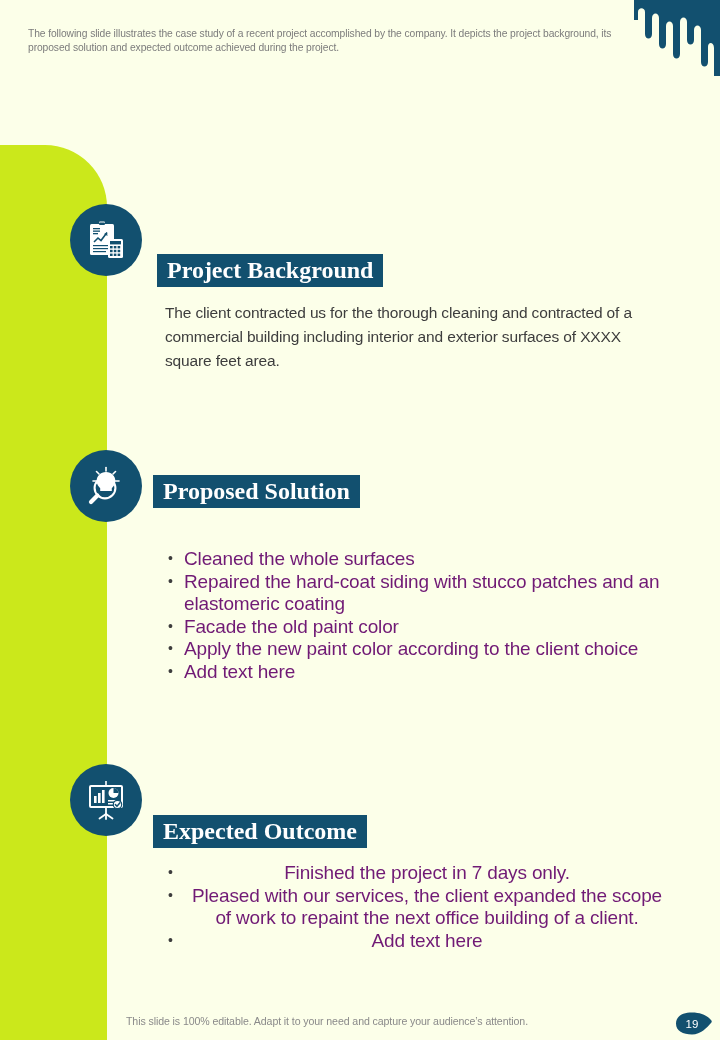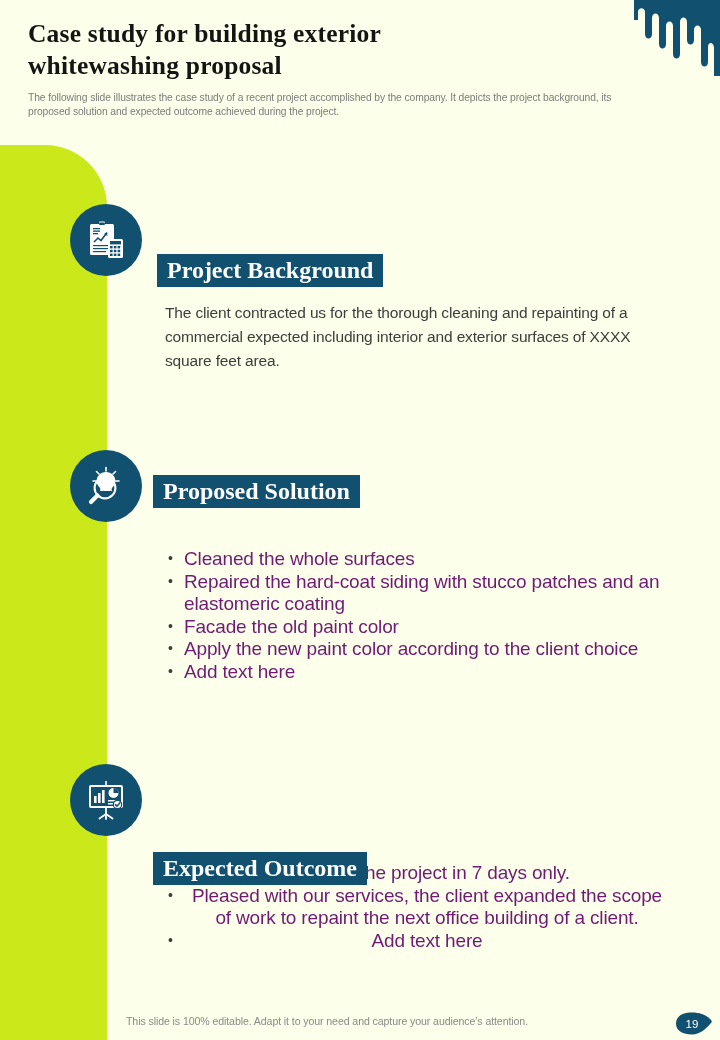--- a/index.html
+++ b/index.html
@@ -89,24 +89,20 @@
   <div class="green-panel"></div>
 
   <svg class="paint-drip" viewBox="0 0 86 76" preserveAspectRatio="none">
     <path fill="#12506f" d="M0,0 H86 V76 H80 V48 C80,42 74,41 74,47 V62 C74,68 67,68 67,62 V30
       C67,24 60,24 60,30 V40 C60,46 53,46 53,40 V22 C53,16 46,16 46,22 V54
       C46,60 39,60 39,54 V26 C39,20 32,20 32,26 V44 C32,50 25,50 25,44 V18
       C25,12 18,12 18,18 V34 C18,40 11,40 11,34 V12 C11,7 4,7 4,12 V20 H0 Z"></path>
   </svg>
 
   <div class="header">
-    <h1 class="title">
-      <span>Case study for building exterior</span><br>
-      <span>whitewashing proposal</span>
-    </h1>
     <p class="subtitle">The following slide illustrates the case study of a recent project accomplished by the company. It depicts the project background, its proposed solution and expected outcome achieved during the project.</p>
   </div>
 
   <div class="sec-icon" style="top:204px;">
     <svg width="40" height="40" viewBox="0 0 40 40">
       <rect x="4" y="4" width="24" height="31" rx="1.5" fill="#ffffff"></rect>
       <rect x="13" y="1.5" width="6" height="4" rx="1" fill="#ffffff"></rect>
       <rect x="13" y="2.5" width="6" height="2.5" rx="1" fill="#12506f"></rect>
       <rect x="7" y="8" width="7" height="1.3" fill="#12506f"></rect>
       <rect x="7" y="10.5" width="7" height="1.3" fill="#12506f"></rect>
@@ -124,21 +120,21 @@
       <rect x="24" y="29.8" width="2.6" height="2.4" fill="#12506f"></rect>
       <rect x="27.8" y="29.8" width="2.6" height="2.4" fill="#12506f"></rect>
       <rect x="31.6" y="29.8" width="2.6" height="2.4" fill="#12506f"></rect>
       <rect x="24" y="33.6" width="2.6" height="2.4" fill="#12506f"></rect>
       <rect x="27.8" y="33.6" width="2.6" height="2.4" fill="#12506f"></rect>
       <rect x="31.6" y="33.6" width="2.6" height="2.4" fill="#12506f"></rect>
     </svg>
   </div>
   <div class="sec-heading" style="left:157px;top:254px;">Project Background</div>
   <div class="sec-body" style="top:301px;">
-    <p>The client contracted us for the thorough cleaning and repainting of a commercial expected including interior and exterior surfaces of XXXX square feet area.</p>
+    <p>The client contracted us for the thorough cleaning and contracted of a commercial building including interior and exterior surfaces of XXXX square feet area.</p>
   </div>
 
   <div class="sec-icon" style="top:450px;">
     <svg width="40" height="40" viewBox="0 0 40 40">
       <g stroke="#ffffff" stroke-width="1.6" stroke-linecap="round">
         <line x1="20" y1="1.5" x2="20" y2="5"></line>
         <line x1="10.5" y1="5.5" x2="13" y2="8"></line>
         <line x1="29.5" y1="5.5" x2="27" y2="8"></line>
         <line x1="7" y1="15" x2="10.5" y2="15"></line>
         <line x1="33" y1="15" x2="29.5" y2="15"></line>
@@ -174,21 +170,21 @@
       <rect x="22" y="20" width="11" height="1.5" fill="#ffffff"></rect>
       <rect x="22" y="23" width="8" height="1.5" fill="#ffffff"></rect>
       <circle cx="31.5" cy="24.5" r="4.2" fill="#ffffff" stroke="#12506f" stroke-width="1.2"></circle>
       <polyline points="29.4,24.6 31,26.2 33.8,22.9" fill="none" stroke="#12506f" stroke-width="1.5" stroke-linecap="round"></polyline>
       <line x1="20" y1="27" x2="20" y2="34" stroke="#ffffff" stroke-width="1.8"></line>
       <line x1="20" y1="34" x2="13.5" y2="38.5" stroke="#ffffff" stroke-width="1.8" stroke-linecap="round"></line>
       <line x1="20" y1="34" x2="26.5" y2="38.5" stroke="#ffffff" stroke-width="1.8" stroke-linecap="round"></line>
       <line x1="20" y1="34" x2="20" y2="39" stroke="#ffffff" stroke-width="1.8" stroke-linecap="round"></line>
     </svg>
   </div>
-  <div class="sec-heading" style="left:153px;top:815px;margin-top:37px;">Expected Outcome</div>
+  <div class="sec-heading" style="left:153px;top:815px;">Expected Outcome</div>
   <div class="sec-body" style="top:862px;text-align:center;">
     <ul class="bullets">
       <li>Finished the project in 7 days only.</li>
       <li>Pleased with our services, the client expanded the scope of work to repaint the next office building of a client.</li>
       <li>Add text here</li>
     </ul>
   </div>
 
   <div class="footer-note">This slide is 100% editable. Adapt it to your need and capture your audience’s attention.</div>
   <div class="page-badge">

